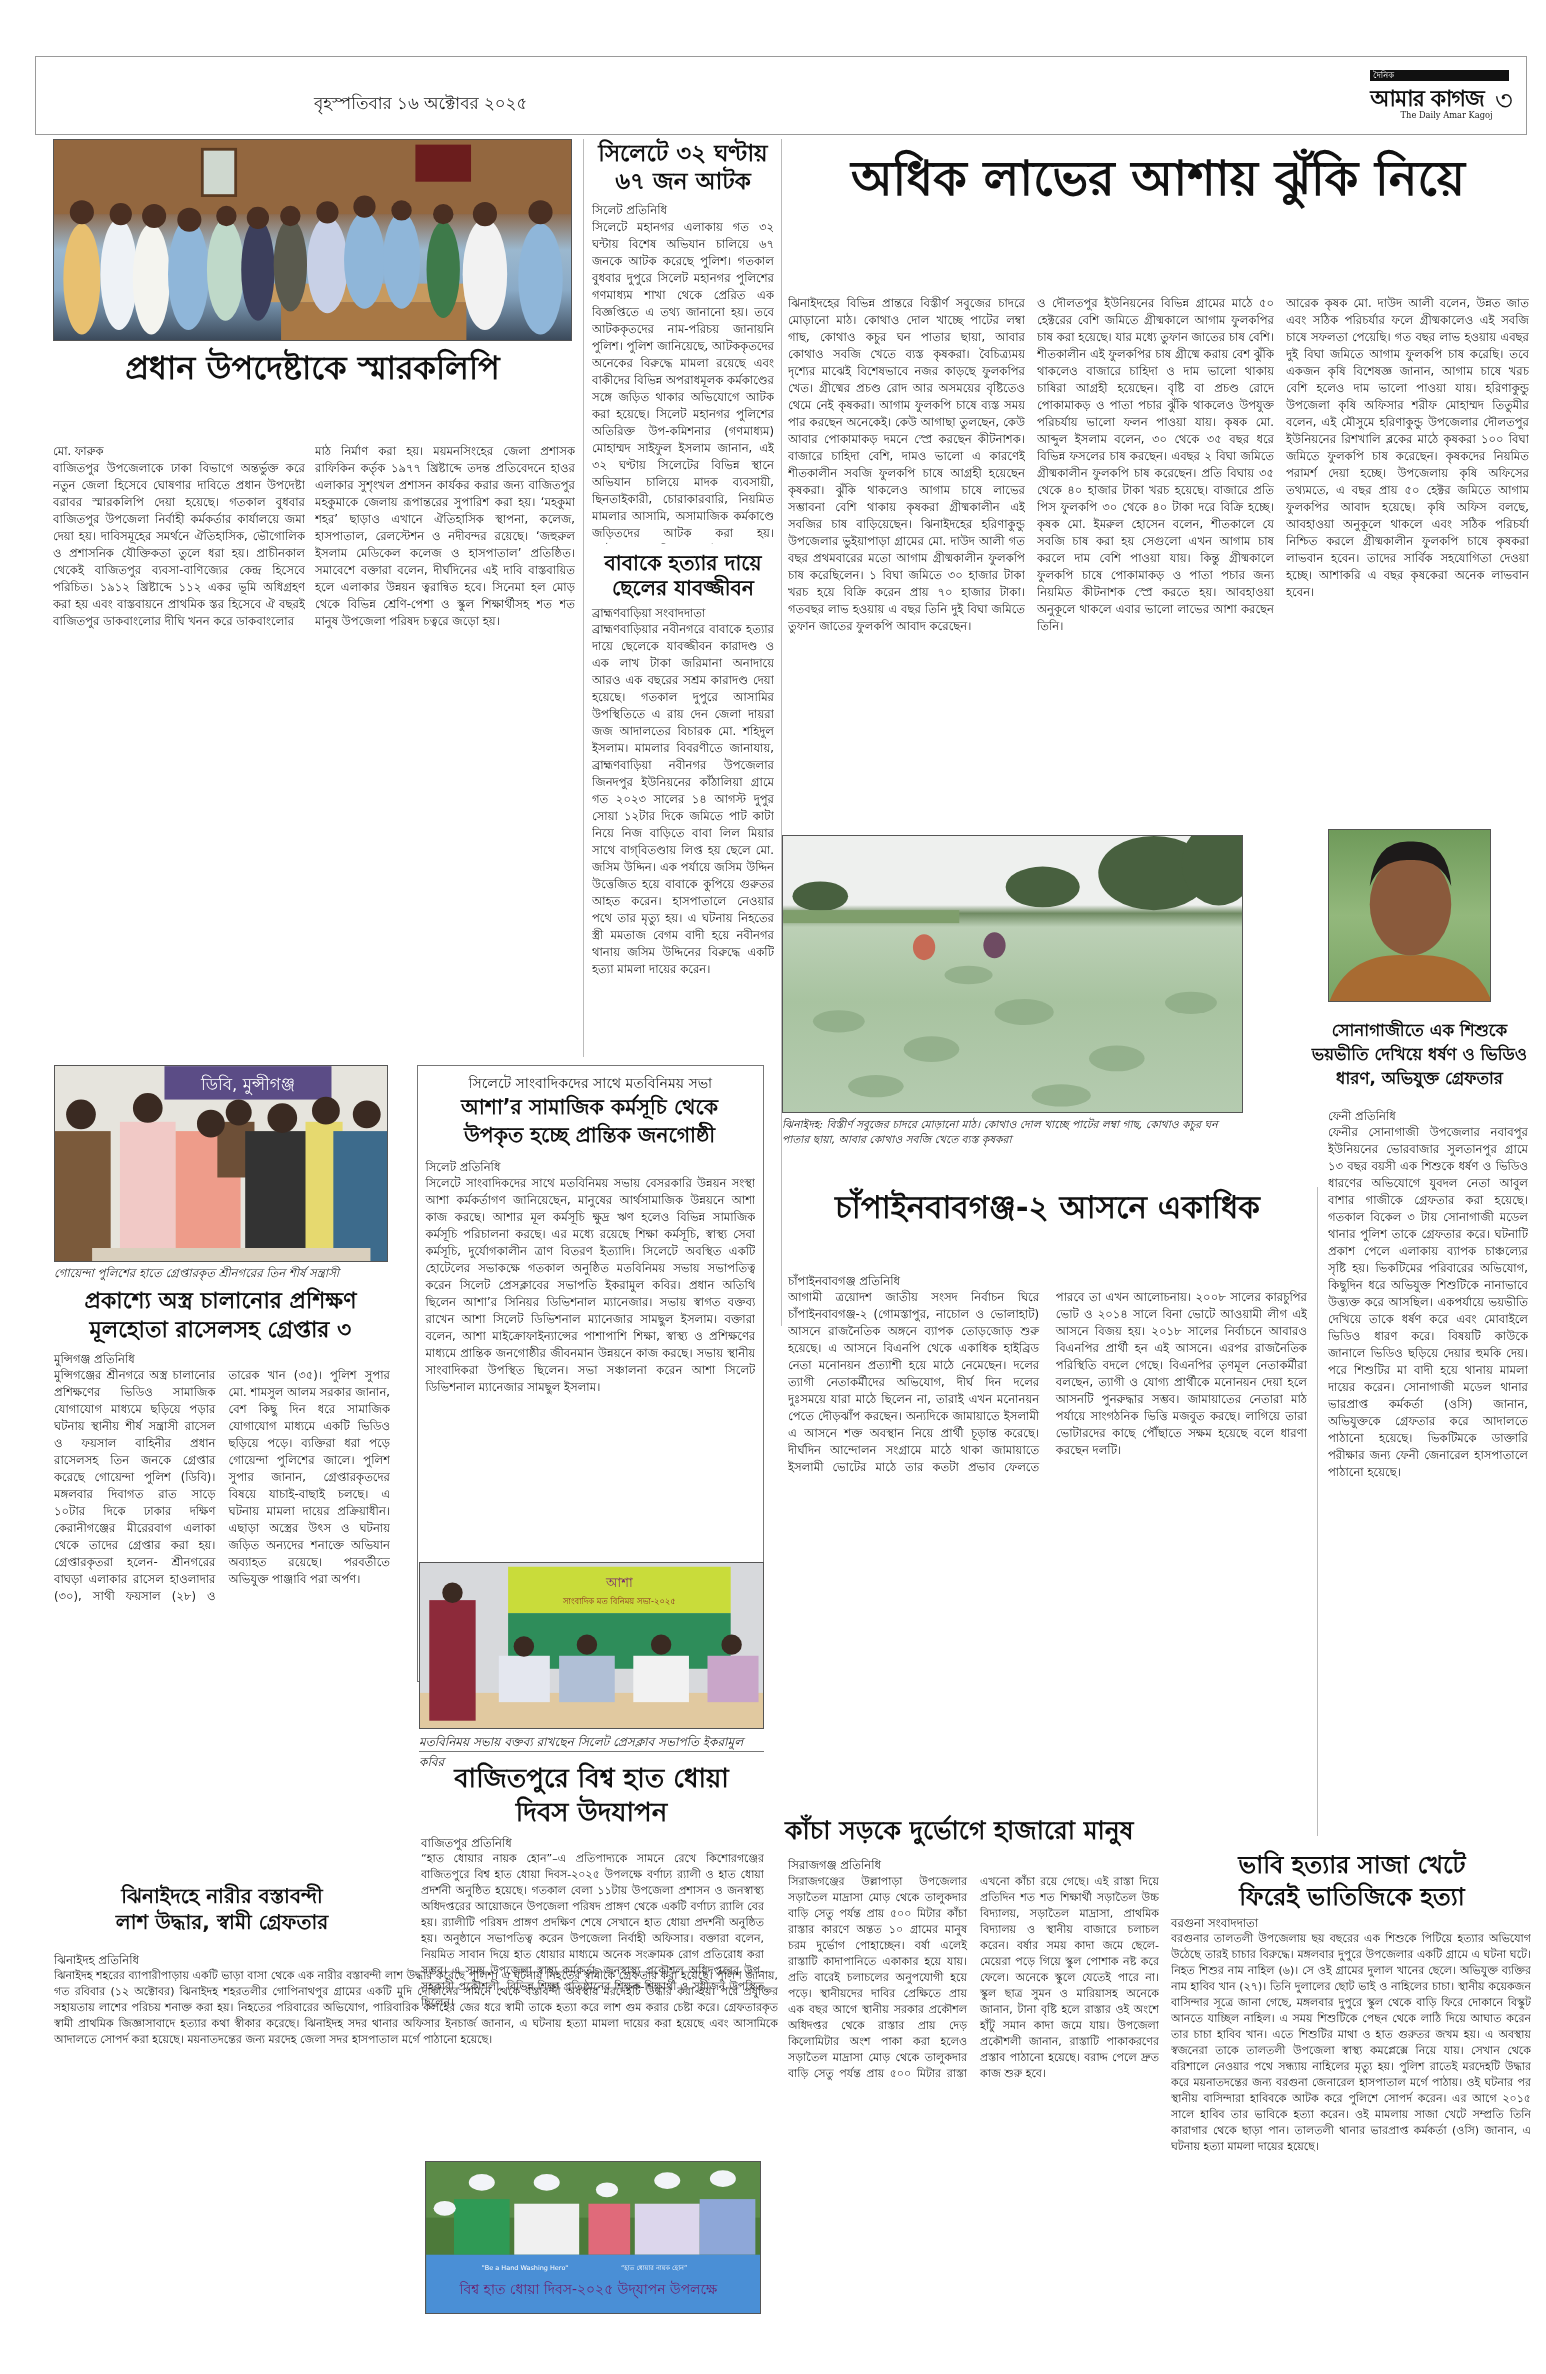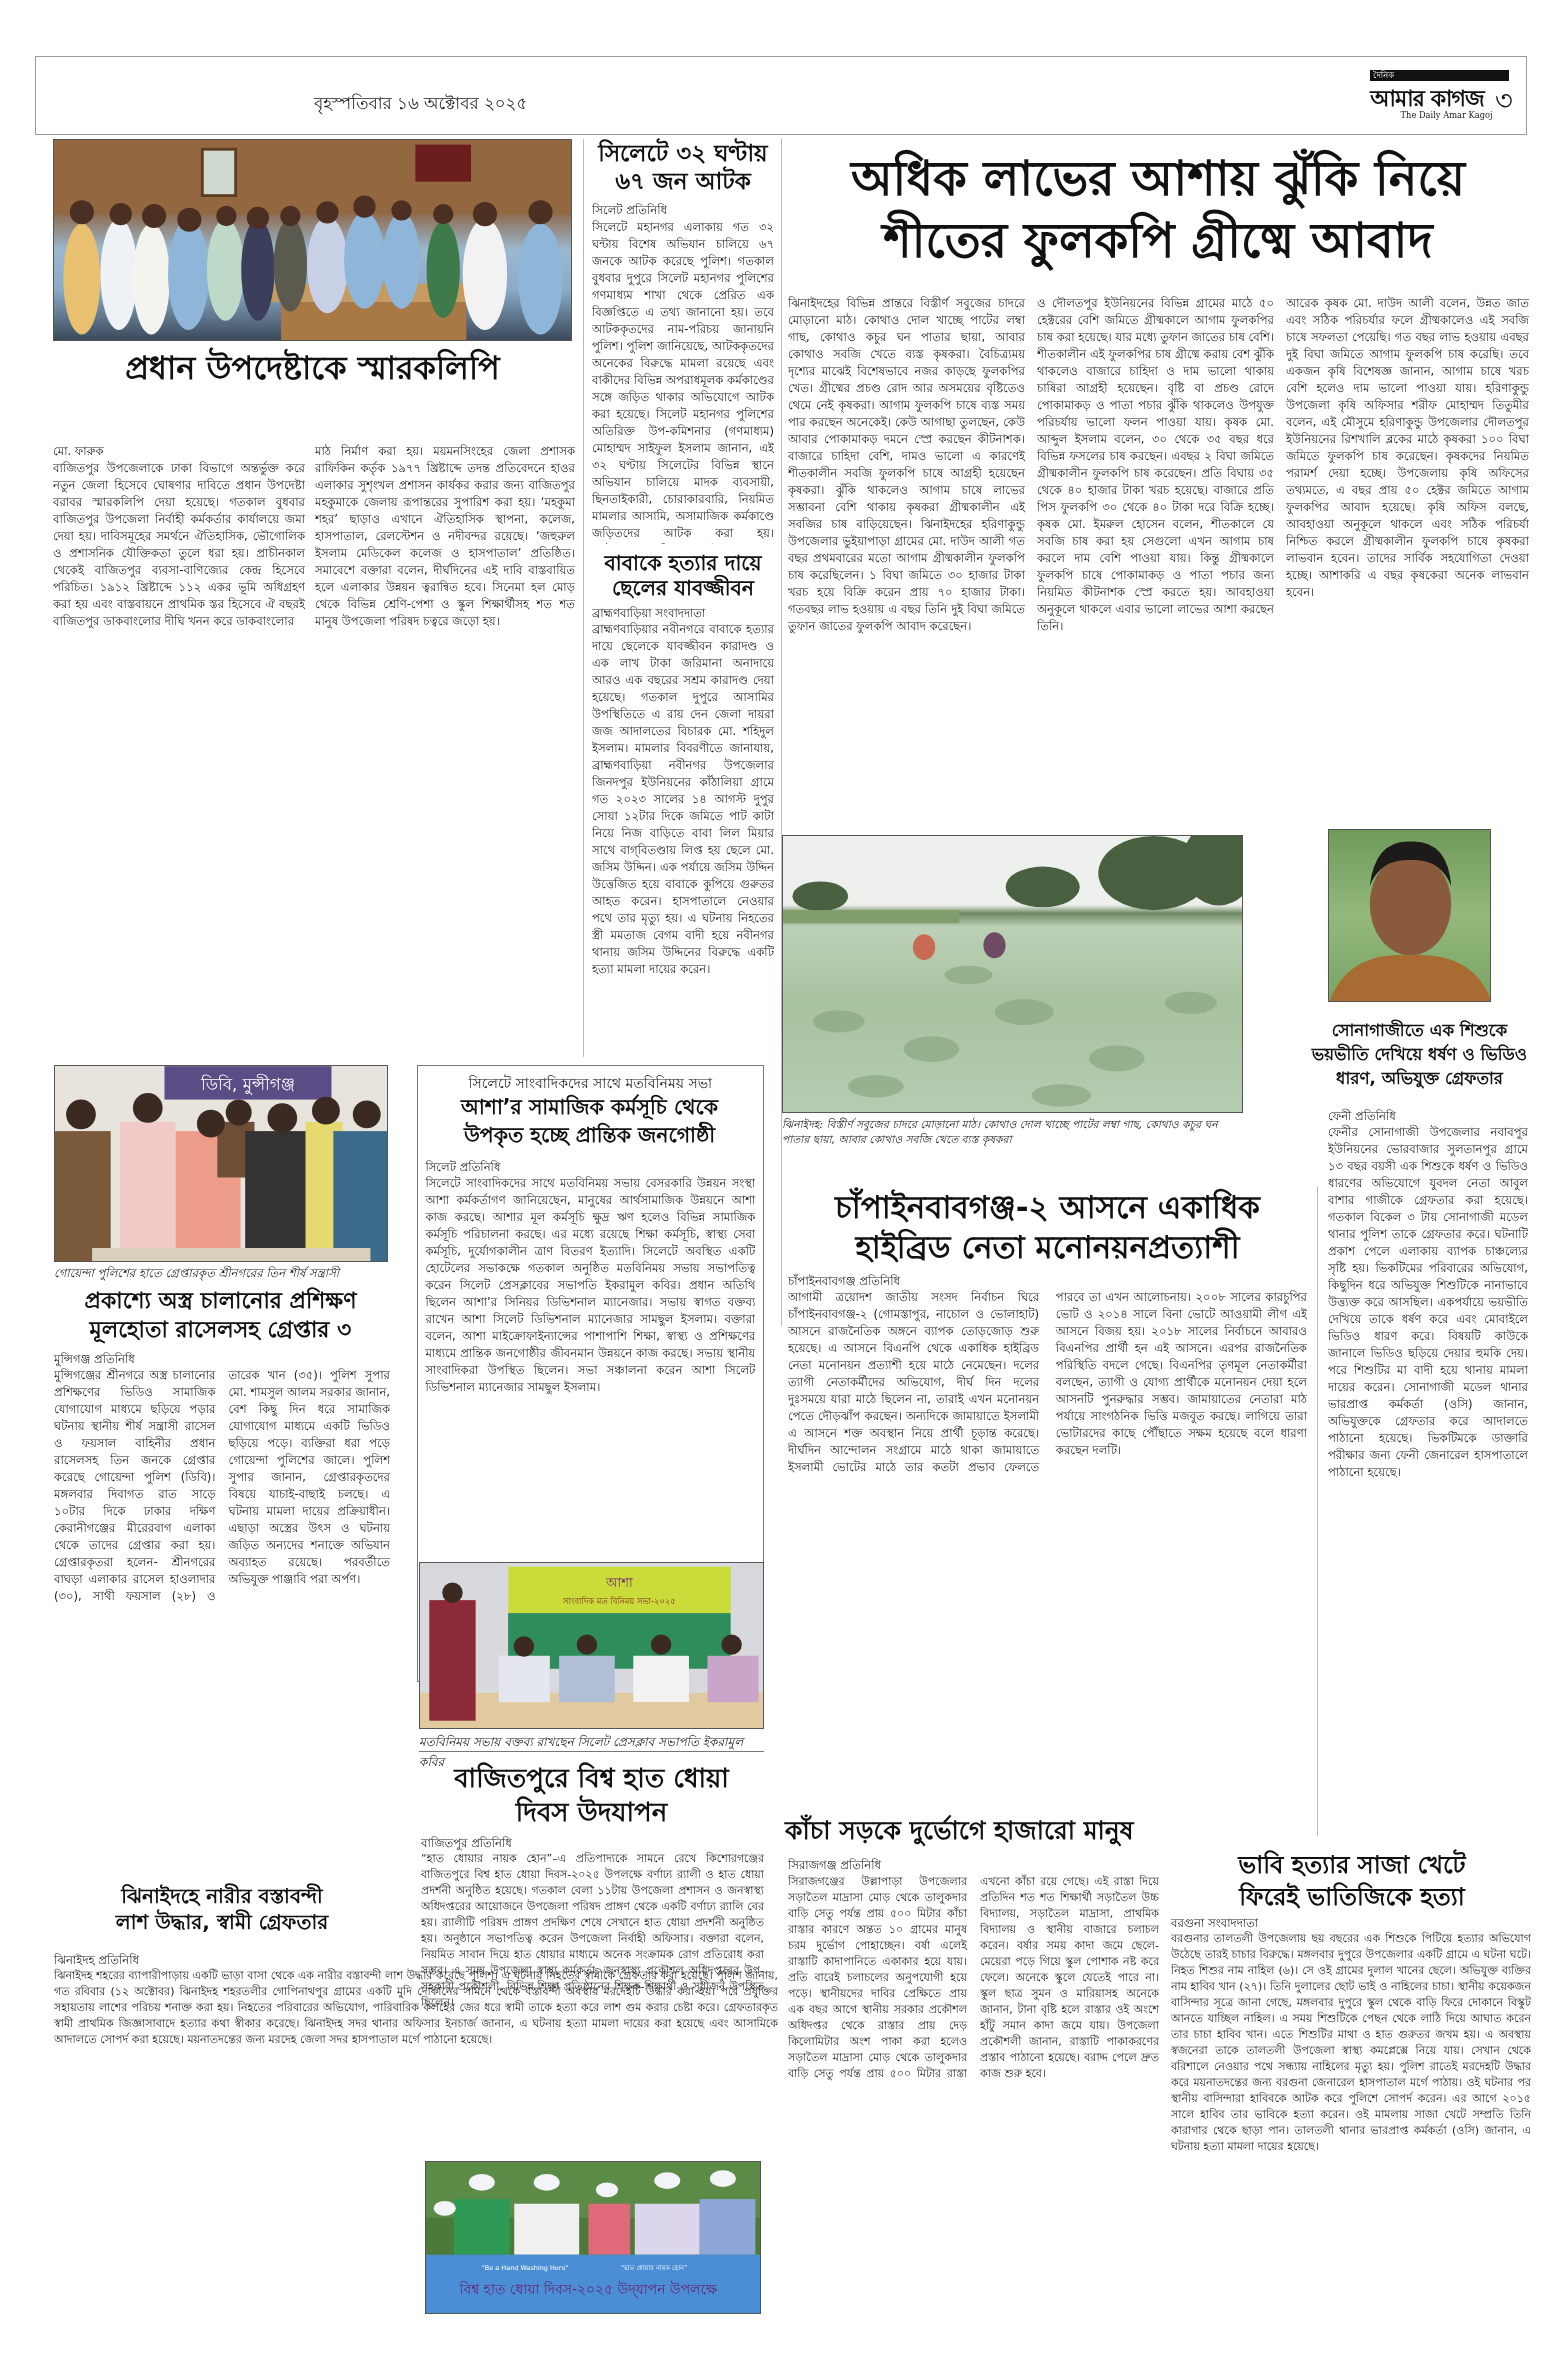--- a/index.html
+++ b/index.html
@@ -106,21 +106,20 @@
   <div>বাবাকে হত্যার দায়ে</div>
   <div>ছেলের যাবজ্জীবন</div>
 </div>
 <div class="abs byline" style="left:592px;top:605px;">ব্রাহ্মণবাড়িয়া সংবাদদাতা</div>
 <div class="abs body-text" style="left:592px;top:621px;width:182px;height:427px;">ব্রাহ্মণবাড়িয়ার নবীনগরে বাবাকে হত্যার দায়ে ছেলেকে যাবজ্জীবন কারাদণ্ড ও এক লাখ টাকা জরিমানা অনাদায়ে আরও এক বছরের সশ্রম কারাদণ্ড দেয়া হয়েছে। গতকাল দুপুরে আসামির উপস্থিতিতে এ রায় দেন জেলা দায়রা জজ আদালতের বিচারক মো. শহিদুল ইসলাম। মামলার বিবরণীতে জানাযায়, ব্রাহ্মণবাড়িয়া নবীনগর উপজেলার জিনদপুর ইউনিয়নের কাঁঠালিয়া গ্রামে গত ২০২৩ সালের ১৪ আগস্ট দুপুর সোয়া ১২টার দিকে জমিতে পাট কাটা নিয়ে নিজ বাড়িতে বাবা লিল মিয়ার সাথে বাগ্‌বিতণ্ডায় লিপ্ত হয় ছেলে মো. জসিম উদ্দিন। এক পর্যায়ে জসিম উদ্দিন উত্তেজিত হয়ে বাবাকে কুপিয়ে গুরুতর আহত করেন। হাসপাতালে নেওয়ার পথে তার মৃত্যু হয়। এ ঘটনায় নিহতের স্ত্রী মমতাজ বেগম বাদী হয়ে নবীনগর থানায় জসিম উদ্দিনের বিরুদ্ধে একটি হত্যা মামলা দায়ের করেন।</div>
 
 <div class="abs rule-v" style="left:781px;top:139px;height:1187px;"></div>
 
 <div class="abs headline" style="left:787px;top:147px;width:742px;font-size:48px;line-height:1.3;">
   <div>অধিক লাভের আশায় ঝুঁকি নিয়ে</div>
-  <div>শীতের ফুলকপি গ্রীষ্মে আবাদ</div>
 </div>
 <div class="abs body-text" style="left:788px;top:295px;width:237px;height:529px;">ঝিনাইদহের বিভিন্ন প্রান্তরে বিস্তীর্ণ সবুজের চাদরে মোড়ানো মাঠ। কোথাও দোল খাচ্ছে পাটের লম্বা গাছ, কোথাও কচুর ঘন পাতার ছায়া, আবার কোথাও সবজি খেতে ব্যস্ত কৃষকরা। বৈচিত্র্যময় দৃশ্যের মাঝেই বিশেষভাবে নজর কাড়ছে ফুলকপির খেত। গ্রীষ্মের প্রচণ্ড রোদ আর অসময়ের বৃষ্টিতেও থেমে নেই কৃষকরা। আগাম ফুলকপি চাষে ব্যস্ত সময় পার করছেন অনেকেই। কেউ আগাছা তুলছেন, কেউ আবার পোকামাকড় দমনে স্প্রে করছেন কীটনাশক। বাজারে চাহিদা বেশি, দামও ভালো এ কারণেই শীতকালীন সবজি ফুলকপি চাষে আগ্রহী হয়েছেন কৃষকরা। ঝুঁকি থাকলেও আগাম চাষে লাভের সম্ভাবনা বেশি থাকায় কৃষকরা গ্রীষ্মকালীন এই সবজির চাষ বাড়িয়েছেন। ঝিনাইদহের হরিণাকুন্ডু উপজেলার ভুইয়াপাড়া গ্রামের মো. দাউদ আলী গত বছর প্রথমবারের মতো আগাম গ্রীষ্মকালীন ফুলকপি চাষ করেছিলেন। ১ বিঘা জমিতে ৩০ হাজার টাকা খরচ হয়ে বিক্রি করেন প্রায় ৭০ হাজার টাকা। গতবছর লাভ হওয়ায় এ বছর তিনি দুই বিঘা জমিতে তুফান জাতের ফুলকপি আবাদ করেছেন।</div>
 <div class="abs body-text" style="left:1037px;top:295px;width:237px;height:529px;">ও দৌলতপুর ইউনিয়নের বিভিন্ন গ্রামের মাঠে ৫০ হেক্টরের বেশি জমিতে গ্রীষ্মকালে আগাম ফুলকপির চাষ করা হয়েছে। যার মধ্যে তুফান জাতের চাষ বেশি। শীতকালীন এই ফুলকপির চাষ গ্রীষ্মে করায় বেশ ঝুঁকি থাকলেও বাজারে চাহিদা ও দাম ভালো থাকায় চাষিরা আগ্রহী হয়েছেন। বৃষ্টি বা প্রচণ্ড রোদে পোকামাকড় ও পাতা পচার ঝুঁকি থাকলেও উপযুক্ত পরিচর্যায় ভালো ফলন পাওয়া যায়। কৃষক মো. আব্দুল ইসলাম বলেন, ৩০ থেকে ৩৫ বছর ধরে বিভিন্ন ফসলের চাষ করছেন। এবছর ২ বিঘা জমিতে গ্রীষ্মকালীন ফুলকপি চাষ করেছেন। প্রতি বিঘায় ৩৫ থেকে ৪০ হাজার টাকা খরচ হয়েছে। বাজারে প্রতি পিস ফুলকপি ৩০ থেকে ৪০ টাকা দরে বিক্রি হচ্ছে। কৃষক মো. ইমরুল হোসেন বলেন, শীতকালে যে সবজি চাষ করা হয় সেগুলো এখন আগাম চাষ করলে দাম বেশি পাওয়া যায়। কিন্তু গ্রীষ্মকালে ফুলকপি চাষে পোকামাকড় ও পাতা পচার জন্য নিয়মিত কীটনাশক স্প্রে করতে হয়। আবহাওয়া অনুকূলে থাকলে এবার ভালো লাভের আশা করছেন তিনি।</div>
 <div class="abs body-text" style="left:1286px;top:295px;width:243px;height:529px;">আরেক কৃষক মো. দাউদ আলী বলেন, উন্নত জাত এবং সঠিক পরিচর্যার ফলে গ্রীষ্মকালেও এই সবজি চাষে সফলতা পেয়েছি। গত বছর লাভ হওয়ায় এবছর দুই বিঘা জমিতে আগাম ফুলকপি চাষ করেছি। তবে একজন কৃষি বিশেষজ্ঞ জানান, আগাম চাষে খরচ বেশি হলেও দাম ভালো পাওয়া যায়। হরিণাকুন্ডু উপজেলা কৃষি অফিসার শরীফ মোহাম্মদ তিতুমীর বলেন, এই মৌসুমে হরিণাকুন্ডু উপজেলার দৌলতপুর ইউনিয়নের রিশখালি ব্লকের মাঠে কৃষকরা ১০০ বিঘা জমিতে ফুলকপি চাষ করেছেন। কৃষকদের নিয়মিত পরামর্শ দেয়া হচ্ছে। উপজেলায় কৃষি অফিসের তথ্যমতে, এ বছর প্রায় ৫০ হেক্টর জমিতে আগাম ফুলকপির আবাদ হয়েছে। কৃষি অফিস বলছে, আবহাওয়া অনুকূলে থাকলে এবং সঠিক পরিচর্যা নিশ্চিত করলে গ্রীষ্মকালীন ফুলকপি চাষে কৃষকরা লাভবান হবেন। তাদের সার্বিক সহযোগিতা দেওয়া হচ্ছে। আশাকরি এ বছর কৃষকেরা অনেক লাভবান হবেন।</div>
 
 <div class="abs photo" style="left:782px;top:835px;width:461px;height:278px;background:linear-gradient(180deg,#eef0ee 0%,#eef0ee 25%,#6f8a62 28%,#bcd0b6 33%,#a8c3a0 60%,#b5cbb0 100%);">
   <svg width="461" height="278" viewBox="0 0 497 300">
     <g fill="#48603f">
       <ellipse cx="40" cy="65" rx="30" ry="16"></ellipse>
       <ellipse cx="280" cy="55" rx="40" ry="22"></ellipse>
@@ -263,21 +262,20 @@
     </g>
     <rect x="0" y="100" width="362" height="65" fill="#4a8fd6"></rect>
     <text x="60" y="117" font-size="7" fill="#fff" font-family="DejaVu Sans, sans-serif">"Be a Hand Washing Hero"</text>
     <text x="210" y="117" font-size="7" fill="#fff" font-family="DejaVu Sans, sans-serif">“হাত ধোয়ার নায়ক হোন”</text>
     <text x="175" y="142" font-size="15" fill="#6b1e6e" text-anchor="middle" font-family="DejaVu Sans, sans-serif">বিশ্ব হাত ধোয়া দিবস-২০২৫ উদ্‌যাপন উপলক্ষে</text>
   </svg>
 </div>
 
 <div class="abs headline" style="left:788px;top:1187px;width:519px;font-size:31px;line-height:1.3;">
   <div>চাঁপাইনবাবগঞ্জ-২ আসনে একাধিক</div>
-  <div>হাইব্রিড নেতা মনোনয়নপ্রত্যাশী</div>
 </div>
 <div class="abs byline" style="left:788px;top:1273px;">চাঁপাইনবাবগঞ্জ প্রতিনিধি</div>
 <div class="abs body-text cols2" style="left:788px;top:1289px;width:519px;height:519px;">আগামী ত্রয়োদশ জাতীয় সংসদ নির্বাচন ঘিরে চাঁপাইনবাবগঞ্জ-২ (গোমস্তাপুর, নাচোল ও ভোলাহাট) আসনে রাজনৈতিক অঙ্গনে ব্যাপক তোড়জোড় শুরু হয়েছে। এ আসনে বিএনপি থেকে একাধিক হাইব্রিড নেতা মনোনয়ন প্রত্যাশী হয়ে মাঠে নেমেছেন। দলের ত্যাগী নেতাকর্মীদের অভিযোগ, দীর্ঘ দিন দলের দুঃসময়ে যারা মাঠে ছিলেন না, তারাই এখন মনোনয়ন পেতে দৌড়ঝাঁপ করছেন। অন্যদিকে জামায়াতে ইসলামী এ আসনে শক্ত অবস্থান নিয়ে প্রার্থী চূড়ান্ত করেছে। দীর্ঘদিন আন্দোলন সংগ্রামে মাঠে থাকা জামায়াতে ইসলামী ভোটের মাঠে তার কতটা প্রভাব ফেলতে পারবে তা এখন আলোচনায়। ২০০৮ সালের কারচুপির ভোট ও ২০১৪ সালে বিনা ভোটে আওয়ামী লীগ এই আসনে বিজয় হয়। ২০১৮ সালের নির্বাচনে আবারও বিএনপির প্রার্থী হন এই আসনে। এরপর রাজনৈতিক পরিস্থিতি বদলে গেছে। বিএনপির তৃণমূল নেতাকর্মীরা বলছেন, ত্যাগী ও যোগ্য প্রার্থীকে মনোনয়ন দেয়া হলে আসনটি পুনরুদ্ধার সম্ভব। জামায়াতের নেতারা মাঠ পর্যায়ে সাংগঠনিক ভিত্তি মজবুত করছে। লাগিয়ে তারা ভোটারদের কাছে পৌঁছাতে সক্ষম হয়েছে বলে ধারণা করছেন দলটি।</div>
 
 <div class="abs rule-v" style="left:1317px;top:1187px;height:649px;"></div>
 
 <div class="abs headline" style="left:785px;top:1816px;width:371px;font-size:25px;text-align:left;">কাঁচা সড়কে দুর্ভোগে হাজারো মানুষ</div>
 <div class="abs byline" style="left:788px;top:1857px;">সিরাজগঞ্জ প্রতিনিধি</div>
 <div class="abs body-text cols2" style="left:788px;top:1874px;width:371px;height:482px;font-size:11px;line-height:16px;column-gap:13px;">সিরাজগঞ্জের উল্লাপাড়া উপজেলার সড়াতৈল মাদ্রাসা মোড় থেকে তালুকদার বাড়ি সেতু পর্যন্ত প্রায় ৫০০ মিটার কাঁচা রাস্তার কারণে অন্তত ১০ গ্রামের মানুষ চরম দুর্ভোগ পোহাচ্ছেন। বর্ষা এলেই রাস্তাটি কাদাপানিতে একাকার হয়ে যায়। প্রতি বারেই চলাচলের অনুপযোগী হয়ে পড়ে। স্থানীয়দের দাবির প্রেক্ষিতে প্রায় এক বছর আগে স্থানীয় সরকার প্রকৌশল অধিদপ্তর থেকে রাস্তার প্রায় দেড় কিলোমিটার অংশ পাকা করা হলেও সড়াতৈল মাদ্রাসা মোড় থেকে তালুকদার বাড়ি সেতু পর্যন্ত প্রায় ৫০০ মিটার রাস্তা এখনো কাঁচা রয়ে গেছে। এই রাস্তা দিয়ে প্রতিদিন শত শত শিক্ষার্থী সড়াতৈল উচ্চ বিদ্যালয়, সড়াতৈল মাদ্রাসা, প্রাথমিক বিদ্যালয় ও স্থানীয় বাজারে চলাচল করেন। বর্ষার সময় কাদা জমে ছেলে-মেয়েরা পড়ে গিয়ে স্কুল পোশাক নষ্ট করে ফেলে। অনেকে স্কুলে যেতেই পারে না। স্কুল ছাত্র সুমন ও মারিয়াসহ অনেকে জানান, টানা বৃষ্টি হলে রাস্তার ওই অংশে হাঁটু সমান কাদা জমে যায়। উপজেলা প্রকৌশলী জানান, রাস্তাটি পাকাকরণের প্রস্তাব পাঠানো হয়েছে। বরাদ্দ পেলে দ্রুত কাজ শুরু হবে।</div>
 

